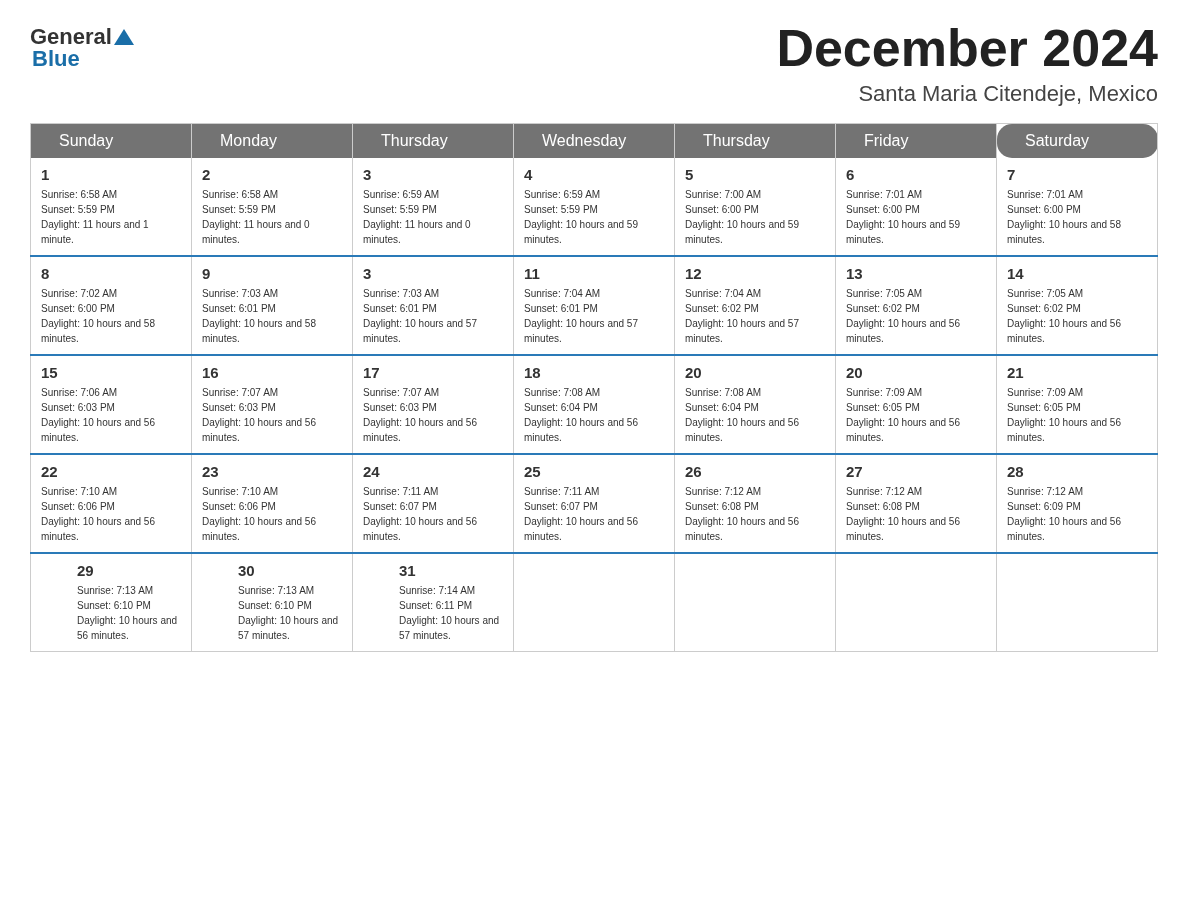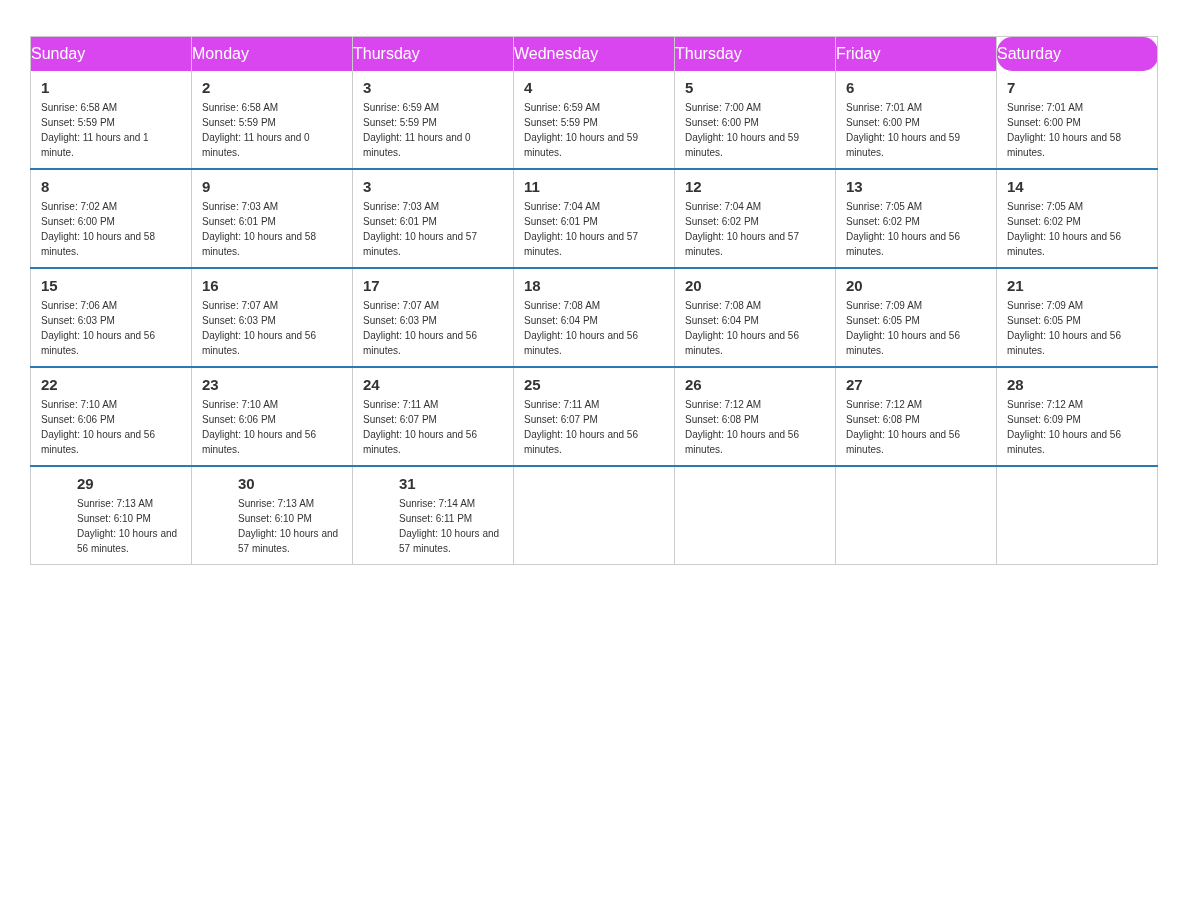--- a/index.html
+++ b/index.html
@@ -60,24 +60,24 @@
       font-size: 22px;
       color: #444;
       margin-top: 4px;
     }
     .calendar {
       width: 100%;
       border-collapse: collapse;
       border: 1px solid #ccc;
     }
     .calendar th {
-      background-color: #d946ef;
+      background-color: #737373;
       color: #fff;
       text-align: left;
-      padding: 8px 0;
+      padding: 8px 28px;
       font-size: 16px;
       font-weight: normal;
       border-right: 1px solid #ccc;
     }
     .calendar th:last-child { border-right: none; border-radius: 15px; }
     .calendar td {
       vertical-align: top;
       padding: 8px 10px;
       border-right: 1px solid #ccc;
       border-bottom: 2px solid #2a7ab8;
@@ -99,20 +99,31 @@
       color: #333;
     }
     .empty-cell {
       background: #fff;
     }
   </style>
 </head>
 <body>
 
 <div class="header">
+  <div class="logo">
+    <div class="logo-text">
+      <span class="logo-general">General</span>
+      <span class="logo-triangle"></span>
+    </div>
+    <span class="logo-sub">Blue</span>
+  </div>
+  <div class="title-section">
+    <div class="month-title">December 2024</div>
+    <div class="location">Santa Maria Citendeje, Mexico</div>
+  </div>
 </div>
 
 <table class="calendar">
   <thead>
     <tr>
       <th>Sunday</th>
       <th>Monday</th>
       <th>Thursday</th>
       <th>Wednesday</th>
       <th>Thursday</th>

